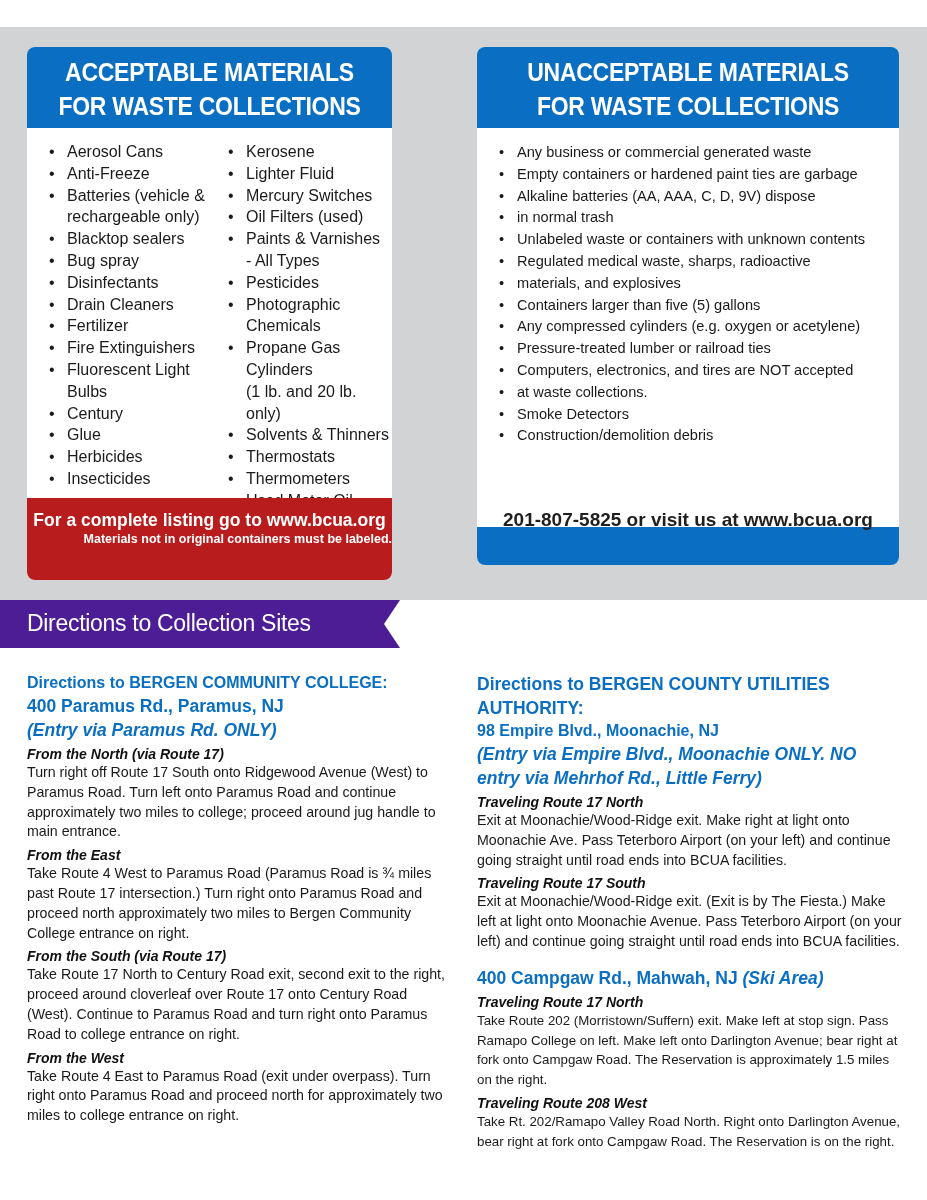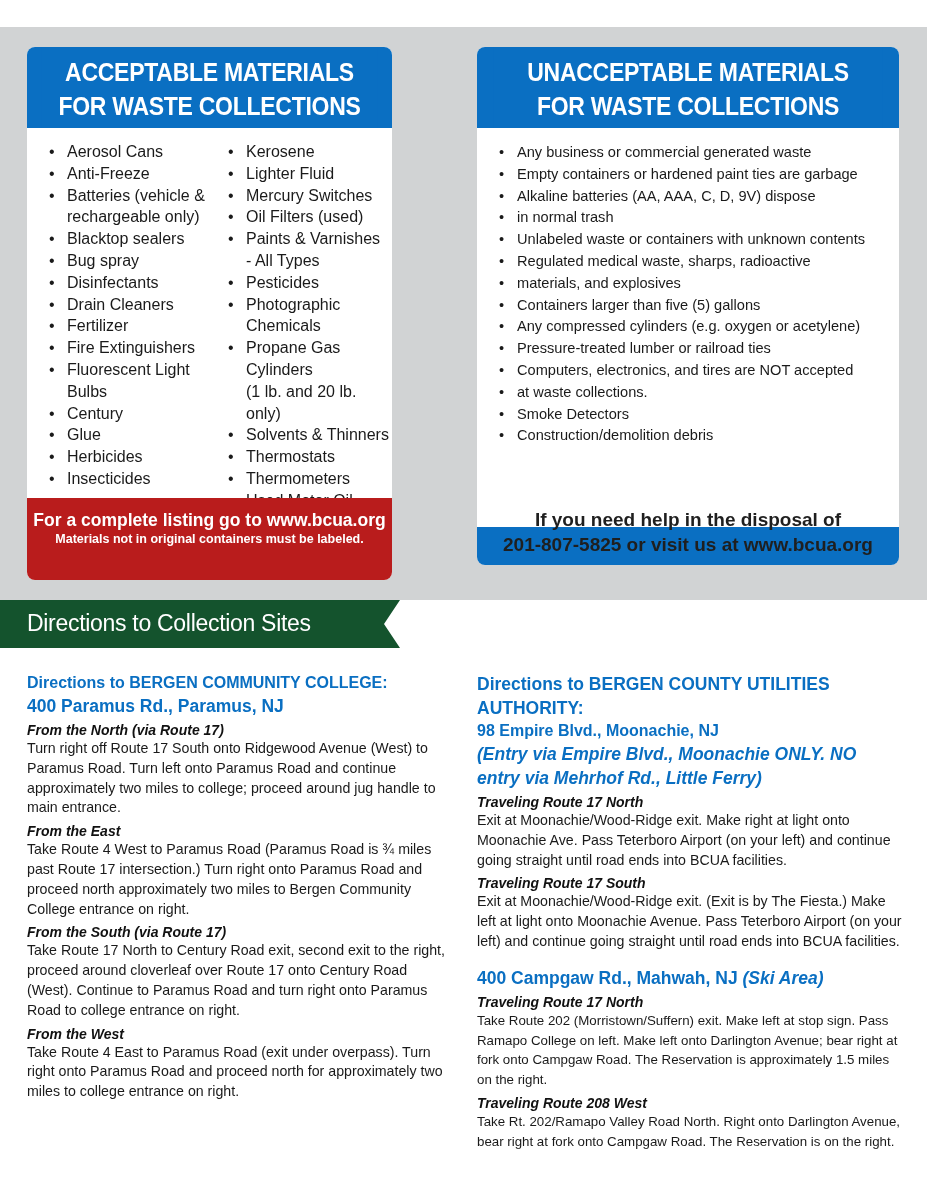--- a/index.html
+++ b/index.html
@@ -20,31 +20,31 @@
   .accept-cols { display: flex; padding: 13px 0 0 20px; }
   .accept-col { list-style: none; font-size: 16px; line-height: 21.8px; }
   .accept-col.col1 { width: 200px; }
   .accept-col li { position: relative; padding-left: 20px; }
   .accept-col li::before { content: "•"; position: absolute; left: 2px; top: 0; }
   .accept-col li.cont::before { content: ""; }
 
   .card-left-footer { position: absolute; left: 0; bottom: 0; width: 100%; height: 82px; background: #b91c1c;
     color: #fff; text-align: center; padding-top: 11px; margin-top: 13px; }
   .card-left-footer .line1 { font-size: 17.5px; font-weight: bold; line-height: 22px; }
-  .card-left-footer .line2 { font-size: 12.5px; font-weight: bold; line-height: 16px; }
+  .card-left-footer .line2 { font-size: 12.5px; font-weight: bold; line-height: 16px; text-align: right; }
 
   .unaccept-list { list-style: none; padding: 14px 0 0 20px; font-size: 14.6px; line-height: 21.8px; }
   .unaccept-list li { position: relative; padding-left: 20px; }
   .unaccept-list li::before { content: "•"; position: absolute; left: 2px; top: 0; }
   .card-right-footer { position: absolute; left: 0; bottom: 0; width: 100%; height: 38px; background: #0a6fc2; }
 
   .help-text { position: absolute; left: 477px; top: 507px; width: 422px; text-align: center;
     font-size: 19px; font-weight: bold; line-height: 25px; color: #1f1f1f; }
 
-  .banner { position: absolute; left: 0; top: 600px; width: 400px; height: 48px; background: #14532d;
+  .banner { position: absolute; left: 0; top: 600px; width: 400px; height: 48px; background: #4c1d95;
     clip-path: polygon(0 0, 100% 0, 96% 50%, 100% 100%, 0 100%); }
   .banner-title { position: absolute; left: 27px; top: 10px; color: #fff; font-size: 23px; font-weight: normal;
     letter-spacing: -0.3px; }
 
   .dir-col { position: absolute; top: 672px; width: 420px; }
   .dir-col.left { left: 27px; }
   .dir-col.right { left: 477px; width: 425px; }
 
   .dir-heading { color: #0a6fc2; font-weight: bold; font-size: 16px; line-height: 22px; }
   .dir-heading .big { font-size: 17.5px; line-height: 24px; }
@@ -130,32 +130,32 @@
       <li>Pressure-treated lumber or railroad ties</li>
       <li>Computers, electronics, and tires are NOT accepted</li>
       <li class="cont">at waste collections.</li>
       <li>Smoke Detectors</li>
       <li>Construction/demolition debris</li>
     </ul>
   <div class="card-right-footer"></div>
 </div>
 
 <div class="help-text">
-  <div>If you need help in the disposal of</div>
   <div>201-807-5825 or visit us at www.bcua.org</div>
 </div>
 
 <div class="banner">
   <div class="banner-title">Directions to Collection Sites</div>
 </div>
 
 <div class="dir-col left">
   <div class="dir-heading">
     <div>Directions to BERGEN COMMUNITY COLLEGE:</div>
     <div class="big">400 Paramus Rd., Paramus, NJ</div>
+    <div class="ital">(Entry via Paramus Rd. ONLY)</div>
   </div>
   <div id="bcc-routes">
       <div class="dir-sub">From the North (via Route 17)</div>
       <div class="dir-body">Turn right off Route 17 South onto Ridgewood Avenue (West) to Paramus Road. Turn left onto Paramus Road and continue approximately two miles to college; proceed around jug handle to main entrance.</div>
       <div class="dir-sub">From the East</div>
       <div class="dir-body">Take Route 4 West to Paramus Road (Paramus Road is ¾ miles past Route 17 intersection.) Turn right onto Paramus Road and proceed north approximately two miles to Bergen Community College entrance on right.</div>
       <div class="dir-sub">From the South (via Route 17)</div>
       <div class="dir-body">Take Route 17 North to Century Road exit, second exit to the right, proceed around cloverleaf over Route 17 onto Century Road (West). Continue to Paramus Road and turn right onto Paramus Road to college entrance on right.</div>
       <div class="dir-sub">From the West</div>
       <div class="dir-body">Take Route 4 East to Paramus Road (exit under overpass). Turn right onto Paramus Road and proceed north for approximately two miles to college entrance on right.</div>

